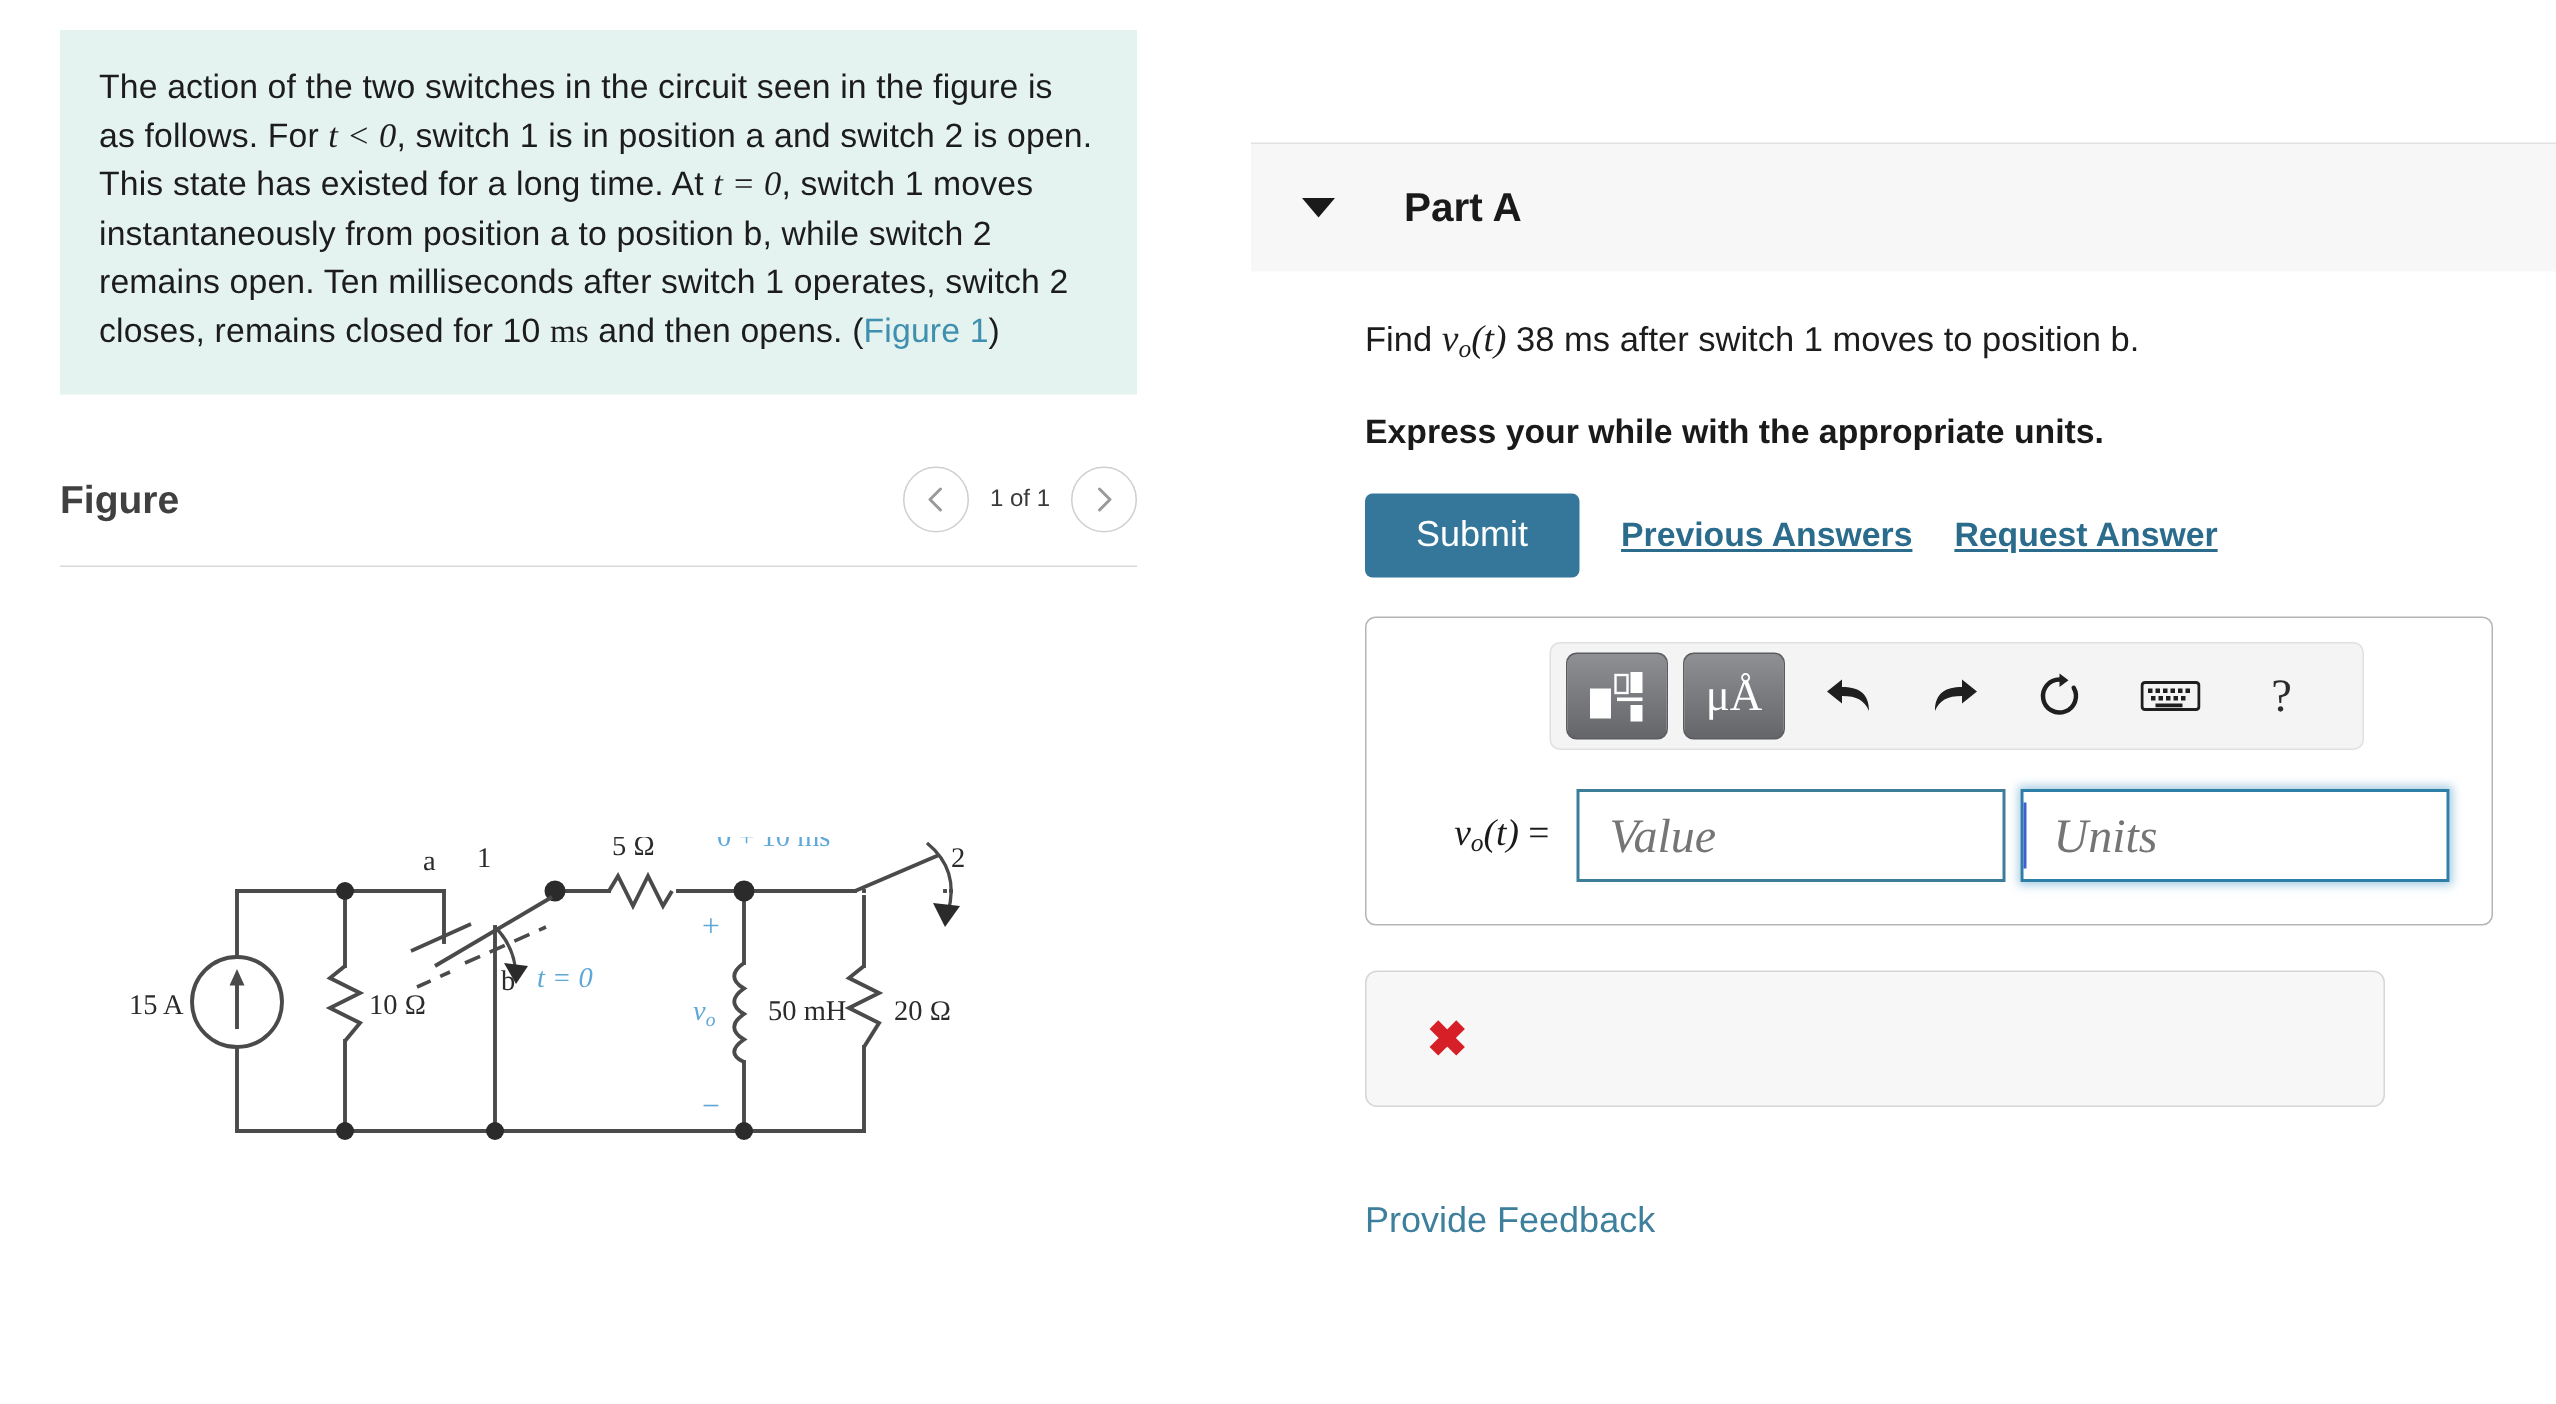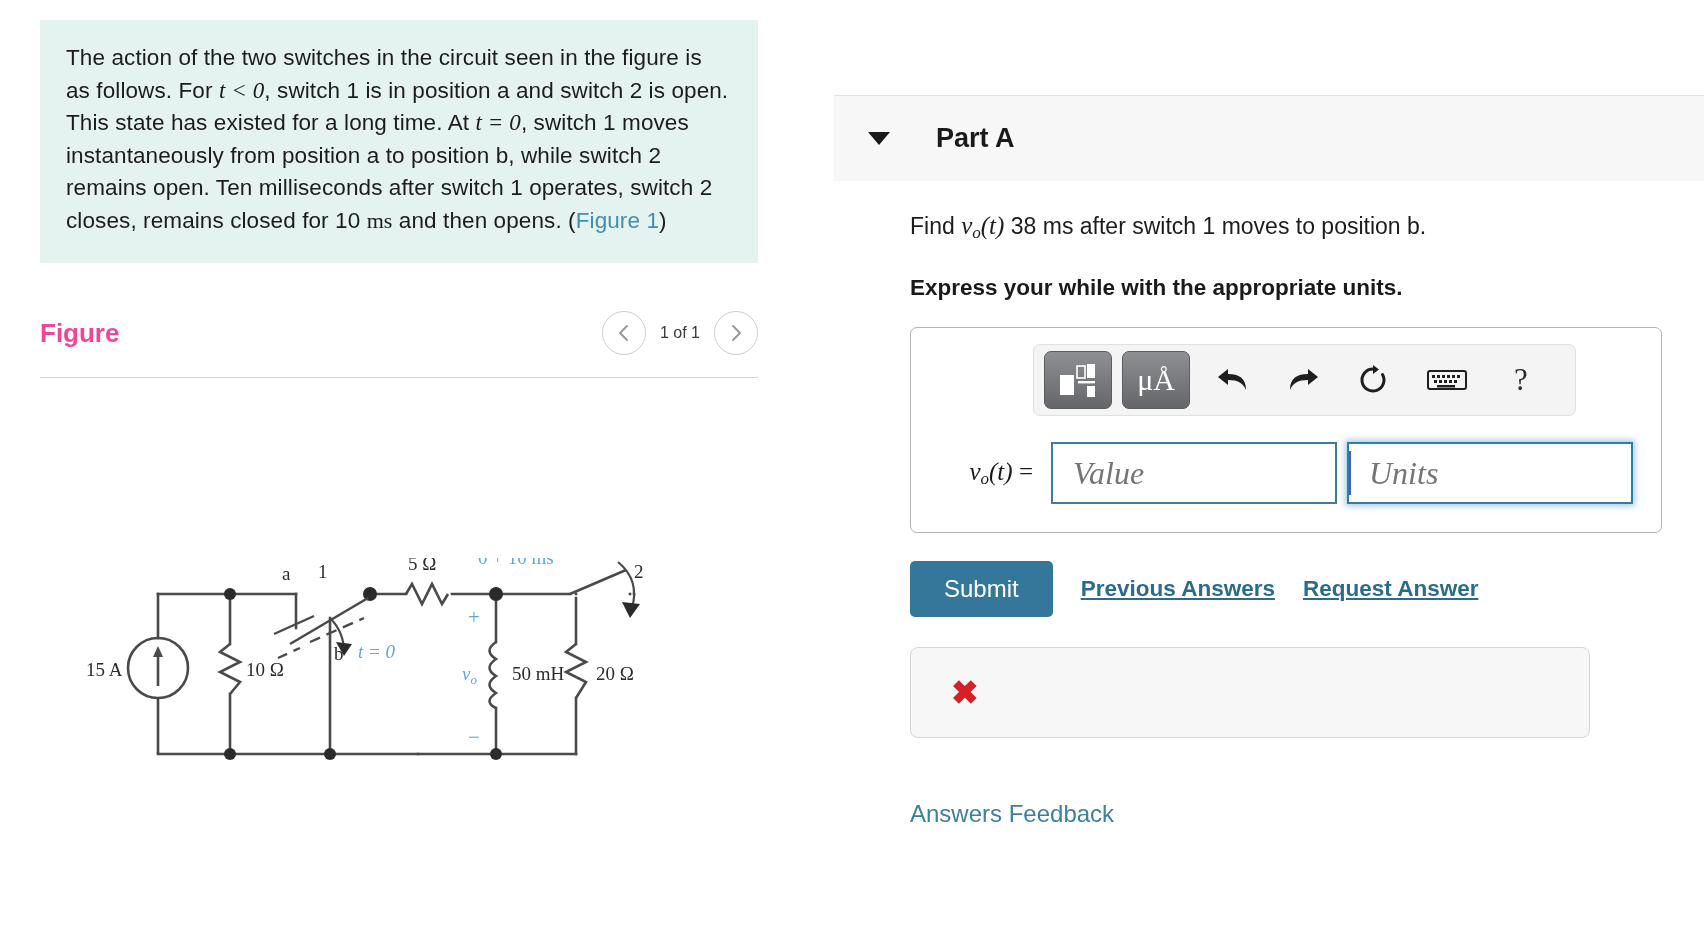--- a/index.html
+++ b/index.html
@@ -61,21 +61,21 @@
     width: 718px;
     display: flex;
     align-items: center;
     justify-content: space-between;
     padding-bottom: 22px;
     border-bottom: 1px solid #d8d8d8;
   }
   #figure-title {
     font-size: 26px;
     font-weight: bold;
-    color: #ec4899;
+    color: #404040;
   }
   #figure-nav {
     display: flex;
     align-items: center;
     gap: 14px;
   }
   .nav-circle {
     width: 42px; height: 42px;
     border-radius: 50%;
     border: 1px solid #cfcfcf;
@@ -438,20 +438,26 @@
       <div id="part-title">Part A</div>
     </div>
 
     <div id="part-body">
 
       <div id="question-text">
         <span>Find </span><span style="font-family:'Liberation Serif',serif; font-style:italic; font-size:25px;">v</span><span style="font-family:'Liberation Serif',serif; font-style:italic; font-size:17px; vertical-align:-4px;">o</span><span style="font-family:'Liberation Serif',serif; font-style:italic; font-size:25px;">(t)</span><span> 38 ms after switch 1 moves to position b.</span>
       </div>
 
       <div id="express-text">Express your while with the appropriate units.</div>
+
+      <div id="actions-row">
+        <button id="submit-btn">Submit</button>
+        <span class="action-link">Previous Answers</span>
+        <span class="action-link">Request Answer</span>
+      </div>
 
       <div id="answer-box">
 
         <div id="mathbar">
           <div class="tool-btn">
             <svg width="40" height="36" viewBox="0 0 40 36">
               <rect x="2" y="13" width="14" height="20" fill="#ffffff"></rect>
               <rect x="19" y="4" width="8" height="12" fill="none" stroke="#ffffff" stroke-width="1.6"></rect>
               <rect x="29" y="2" width="8" height="14" fill="#ffffff"></rect>
               <rect x="20" y="19" width="17" height="2.4" fill="#ffffff"></rect>
@@ -507,28 +513,22 @@
           </div>
           <input id="value-input" class="ans-input" type="text" placeholder="Value" style="">
           <div id="units-wrap">
             <input id="units-input" class="ans-input" type="text" placeholder="Units" style="">
             <div id="caret-bar"></div>
           </div>
         </div>
 
       </div>
 
-      <div id="actions-row">
-        <button id="submit-btn">Submit</button>
-        <span class="action-link">Previous Answers</span>
-        <span class="action-link">Request Answer</span>
-      </div>
-
       <div id="feedback-banner">
         <div id="x-icon">✖</div>
       </div>
 
-      <div id="provide-feedback">Answers Feedback</div>
+      <div id="provide-feedback">Provide Feedback</div>
 
     </div>
   </div>
 
 </div>
 
 </body></html>

